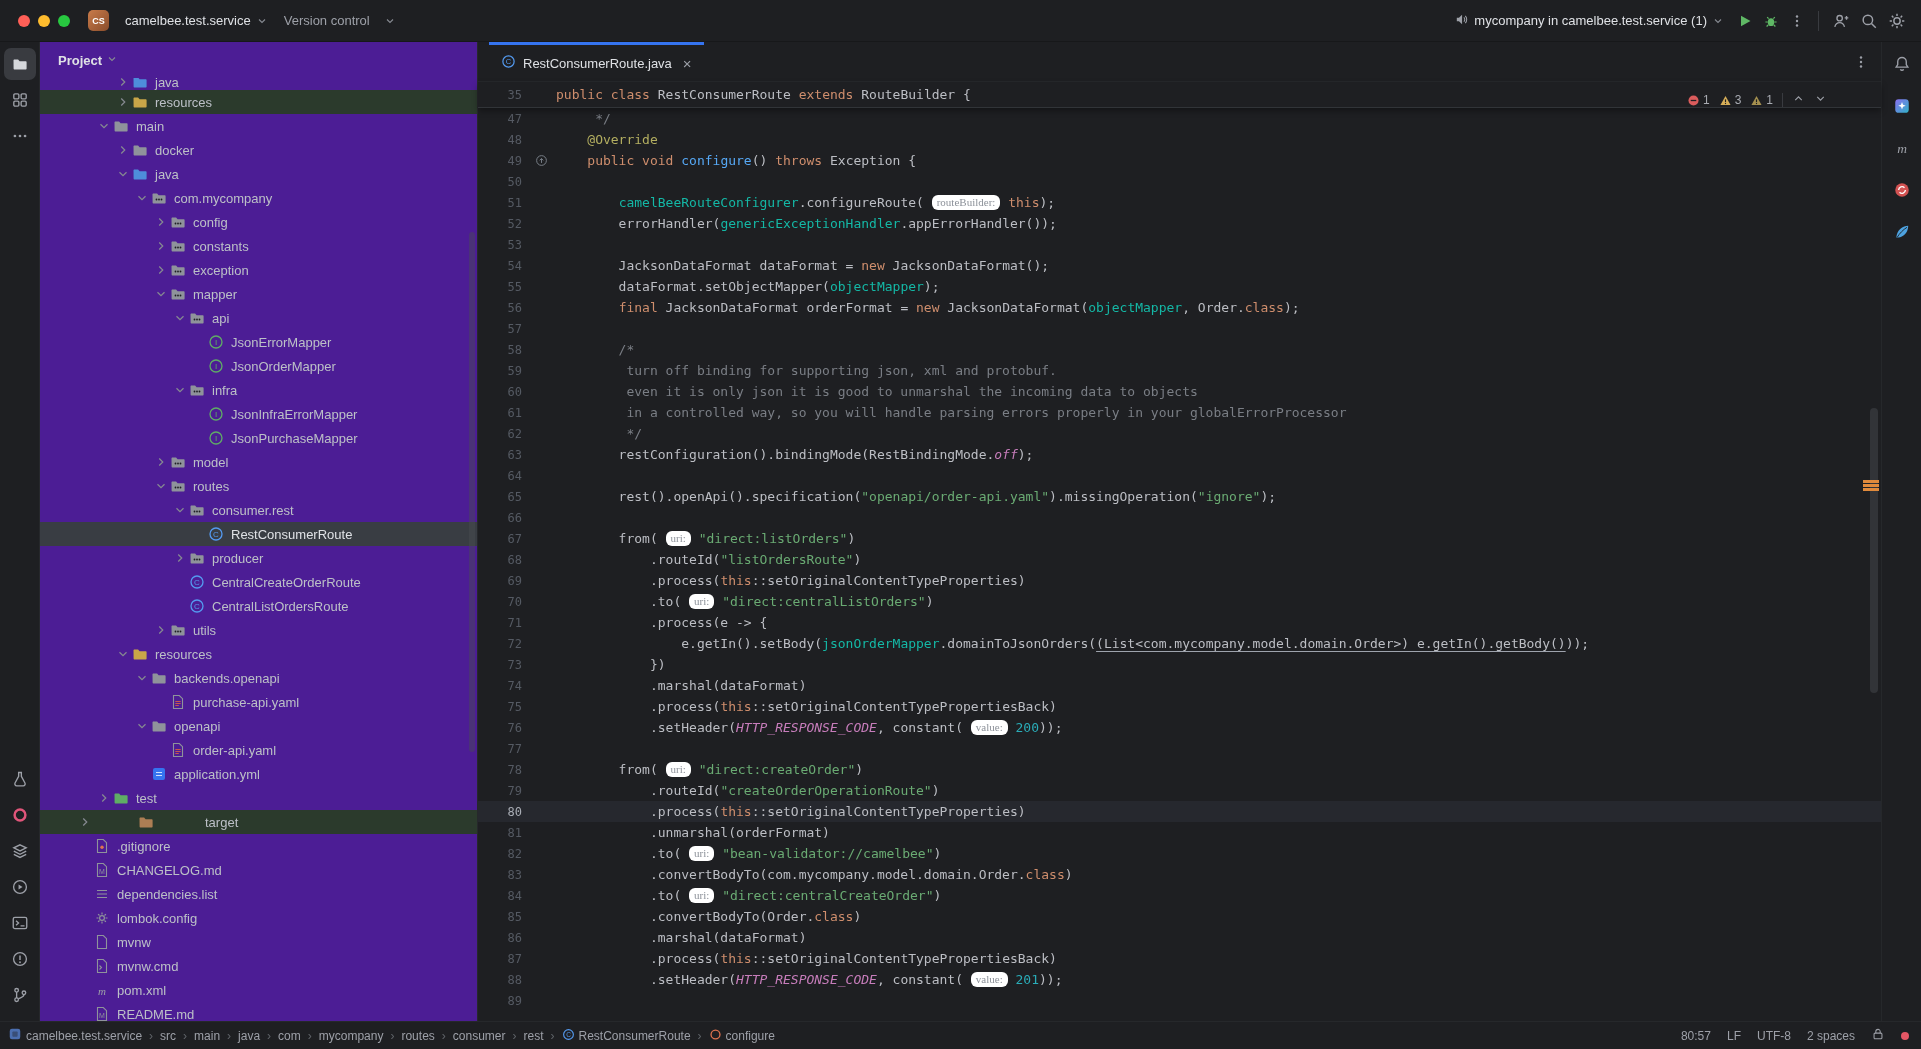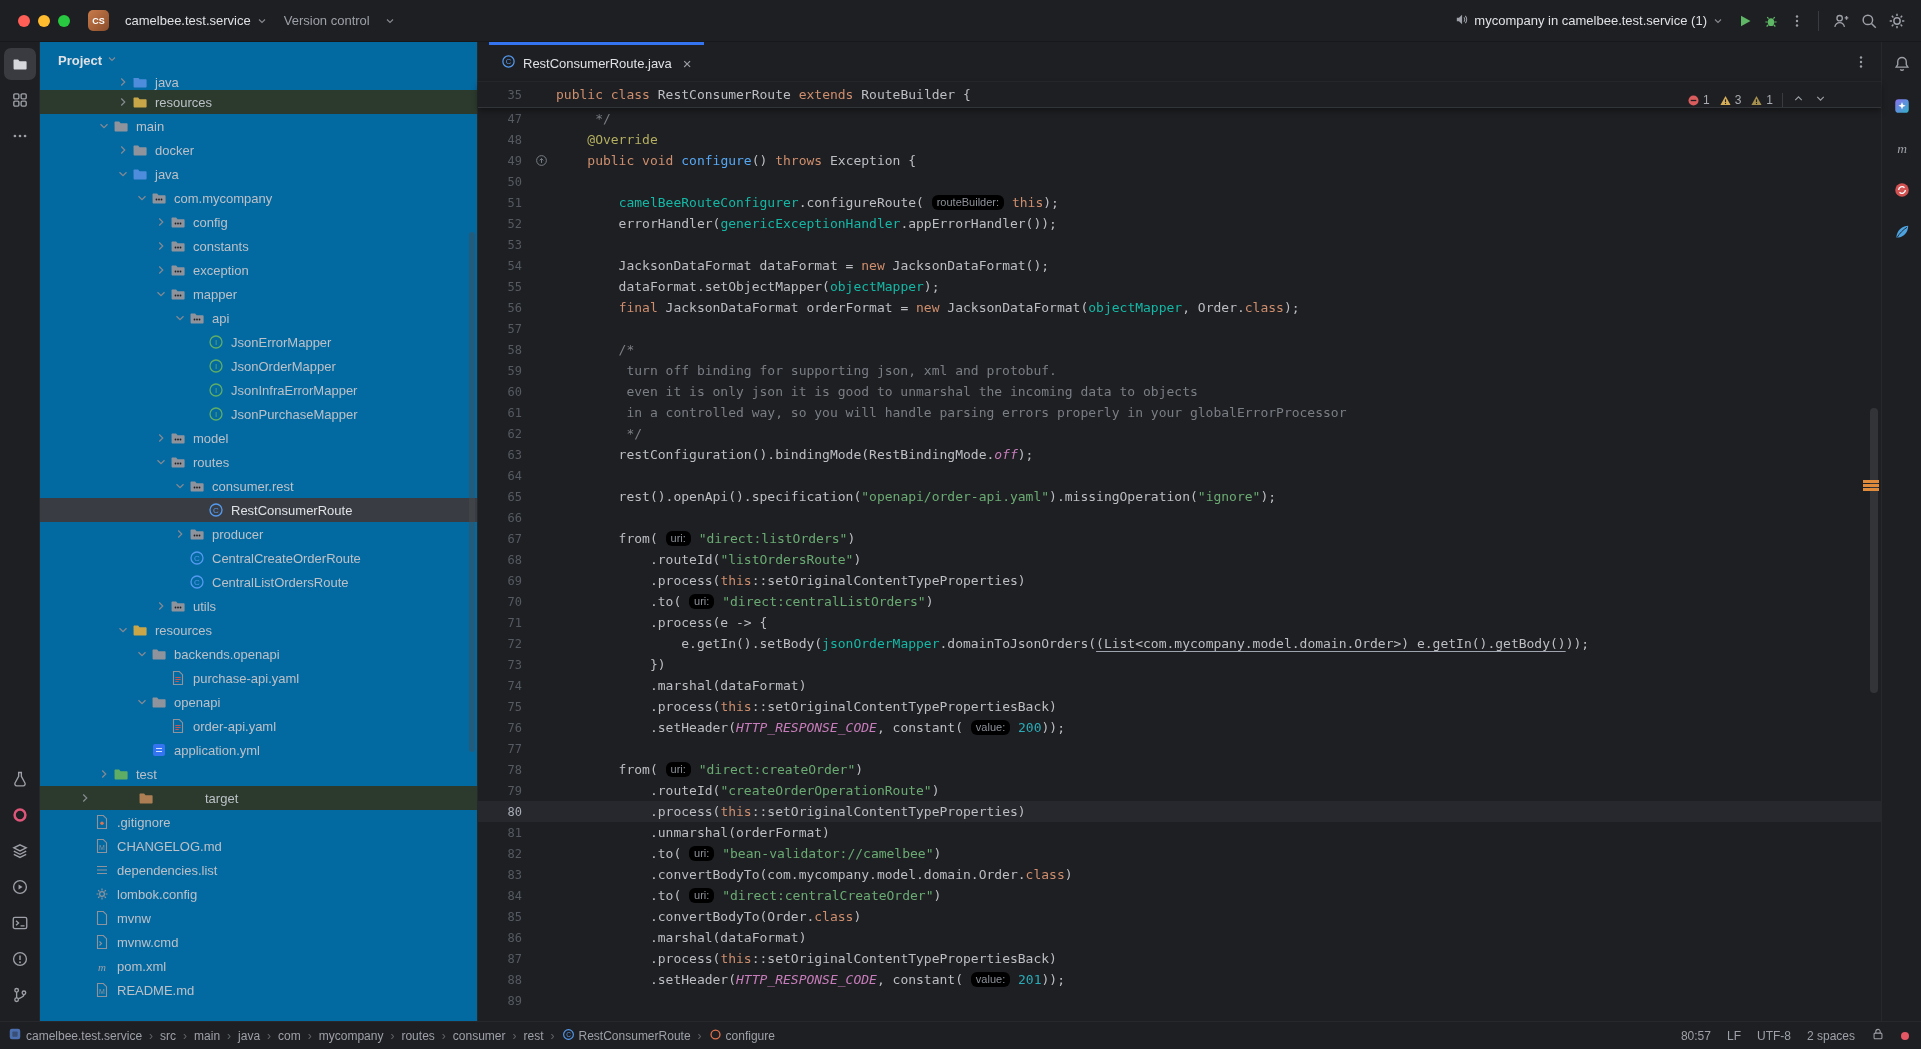--- a/index.html
+++ b/index.html
@@ -22,21 +22,21 @@
 
   
   .workspace { flex:1; display:flex; min-height:0; }
   .leftstrip { width:40px; flex:0 0 40px; border-right:1px solid #26282b; display:flex; flex-direction:column; align-items:center; padding:6px 0; }
   .rightstrip { width:40px; flex:0 0 40px; border-left:1px solid #26282b; display:flex; flex-direction:column; align-items:center; padding:6px 0; gap:6px; }
   .strip-btn { width:32px; height:32px; border-radius:7px; display:flex; align-items:center; justify-content:center; margin-bottom:4px; background:none; border:none; cursor:default; }
   .strip-btn.active { background:#393b40; }
   .strip-flex { flex:1; }
 
   
-  .project-panel { width:438px; flex:0 0 438px; border-right:1px solid #26282b; position:relative; display:flex; flex-direction:column; background:#0369a1; }
+  .project-panel { width:438px; flex:0 0 438px; border-right:1px solid #26282b; position:relative; display:flex; flex-direction:column; background:#4c1d95; }
   .project-header { height:36px; flex:0 0 36px; display:flex; align-items:center; gap:4px; padding-left:18px; font-weight:bold; color:#dfe1e5; }
   .tree { flex:1; overflow:hidden; position:relative; }
   .tree-row { height:24px; display:flex; align-items:center; white-space:nowrap; cursor:default; }
   .tree-row.clip { height:12px; overflow:hidden; align-items:flex-end; }
   .tree-row.green { background:#2b3a2c; }
   .tree-row.selected { background:#393d43; }
   .chev { width:17px; height:16px; display:inline-flex; align-items:center; justify-content:center; flex:0 0 17px; }
   .t-ico { width:18px; height:16px; display:inline-flex; align-items:center; justify-content:center; margin-right:6px; flex:0 0 18px; }
   .t-label { color:#bcc0c7; font-size:13px; }
   .tree-row.selected .t-label { color:#dfe1e5; }
@@ -54,21 +54,21 @@
   .line { height:21px; display:flex; align-items:center; }
   .line.caret { background:#26282e; }
   .ln { width:48px; flex:0 0 48px; text-align:right; font-family:"DejaVu Sans Mono",monospace; font-size:12px; color:#555a63; padding-right:4px; }
   .line.caret .ln { color:#a9adb5; }
   .gut { width:30px; flex:0 0 30px; display:inline-flex; align-items:center; justify-content:center; }
   .code-text { white-space:pre; font-family:"DejaVu Sans Mono",monospace; font-size:13px; }
   .tk-d{color:#bcbec4}.tk-k{color:#cf8e6d}.tk-s{color:#6aab73}.tk-c{color:#7a7e85}
   .tk-n{color:#2aacb8}.tk-f{color:#14b8a6}.tk-sf{color:#c77dbb;font-style:italic}
   .tk-m{color:#56a8f5}.tk-a{color:#b3ae60}
   .tk-du{color:#bcbec4;text-decoration:underline;text-decoration-color:#9ea3ad;text-underline-offset:3px;}
-  .tk-h{display:inline-block;background:#000000;color:#8c9199;border-radius:6px;padding:0 5px;font-size:11px;line-height:15px;font-family:Liberation Sans, sans-serif;transform:translateY(-1px);}
+  .tk-h{display:inline-block;background:#ffffff;color:#8c9199;border-radius:6px;padding:0 5px;font-size:11px;line-height:15px;font-family:Liberation Serif, serif;transform:translateY(-1px);}
   .inspections { position:absolute; top:50px; right:54px; display:flex; align-items:center; gap:9px; z-index:5; color:#a8abb2; font-size:12px; }
   .insp-item { display:flex; align-items:center; gap:3px; }
   .insp-sep { width:1px; height:14px; background:#393b40; }
   .ed-scrollbar { position:absolute; right:3px; top:300px; width:8px; height:285px; background:#43454a; opacity:.55; border-radius:4px; }
   .ed-mark { position:absolute; right:2px; top:372px; width:16px; height:11px;
              background:repeating-linear-gradient(#e08a3c 0 3px, transparent 3px 4px); }
 
   
   .statusbar { height:28px; flex:0 0 28px; border-top:1px solid #26282b; display:flex; align-items:center; padding:0 12px 0 8px; color:#9da0a8; font-size:12px; }
   .sb-left { display:flex; align-items:center; gap:4px; min-width:0; }
@@ -438,20 +438,38 @@
           <div class="tree-row" style="padding-left: 150px;">
             <span class="chev"></span>
             <span class="t-ico">
               <svg width="16" height="16" viewBox="0 0 16 16">
                 <circle cx="8" cy="8" r="6" fill="none" stroke="#5fad65" stroke-width="1.3"></circle>
                 <text x="8" y="11" text-anchor="middle" font-size="8" fill="#5fad65" font-family="Liberation Sans,sans-serif">I</text>
               </svg>
             </span>
             <span class="t-label">JsonOrderMapper</span>
           </div>
+          <div class="tree-row" style="padding-left: 131px;">
+            <span class="chev">
+              <svg width="14" height="14" viewBox="0 0 16 16">
+                <path d="M4 6l4 4 4-4" stroke="#868a91" stroke-width="1.4" fill="none"></path>
+              </svg>
+            </span>
+            <span class="t-ico">
+              <svg width="16" height="16" viewBox="0 0 16 16">
+                <path d="M1.5 4.5c0-.6.4-1 1-1h3.6l1.5 1.7h6c.6 0 1 .4 1 1v6.3c0 .6-.4 1-1 1h-11c-.6 0-1-.4-1-1z" fill="#8f939b"></path>
+                <g fill="#1e1f22">
+                  <circle cx="5.5" cy="9.5" r=".9"></circle>
+                  <circle cx="8" cy="9.5" r=".9"></circle>
+                  <circle cx="10.5" cy="9.5" r=".9"></circle>
+                </g>
+              </svg>
+            </span>
+            <span class="t-label">infra</span>
+          </div>
           <div class="tree-row" style="padding-left: 150px;">
             <span class="chev"></span>
             <span class="t-ico">
               <svg width="16" height="16" viewBox="0 0 16 16">
                 <circle cx="8" cy="8" r="6" fill="none" stroke="#5fad65" stroke-width="1.3"></circle>
                 <text x="8" y="11" text-anchor="middle" font-size="8" fill="#5fad65" font-family="Liberation Sans,sans-serif">I</text>
               </svg>
             </span>
             <span class="t-label">JsonInfraErrorMapper</span>
           </div>

